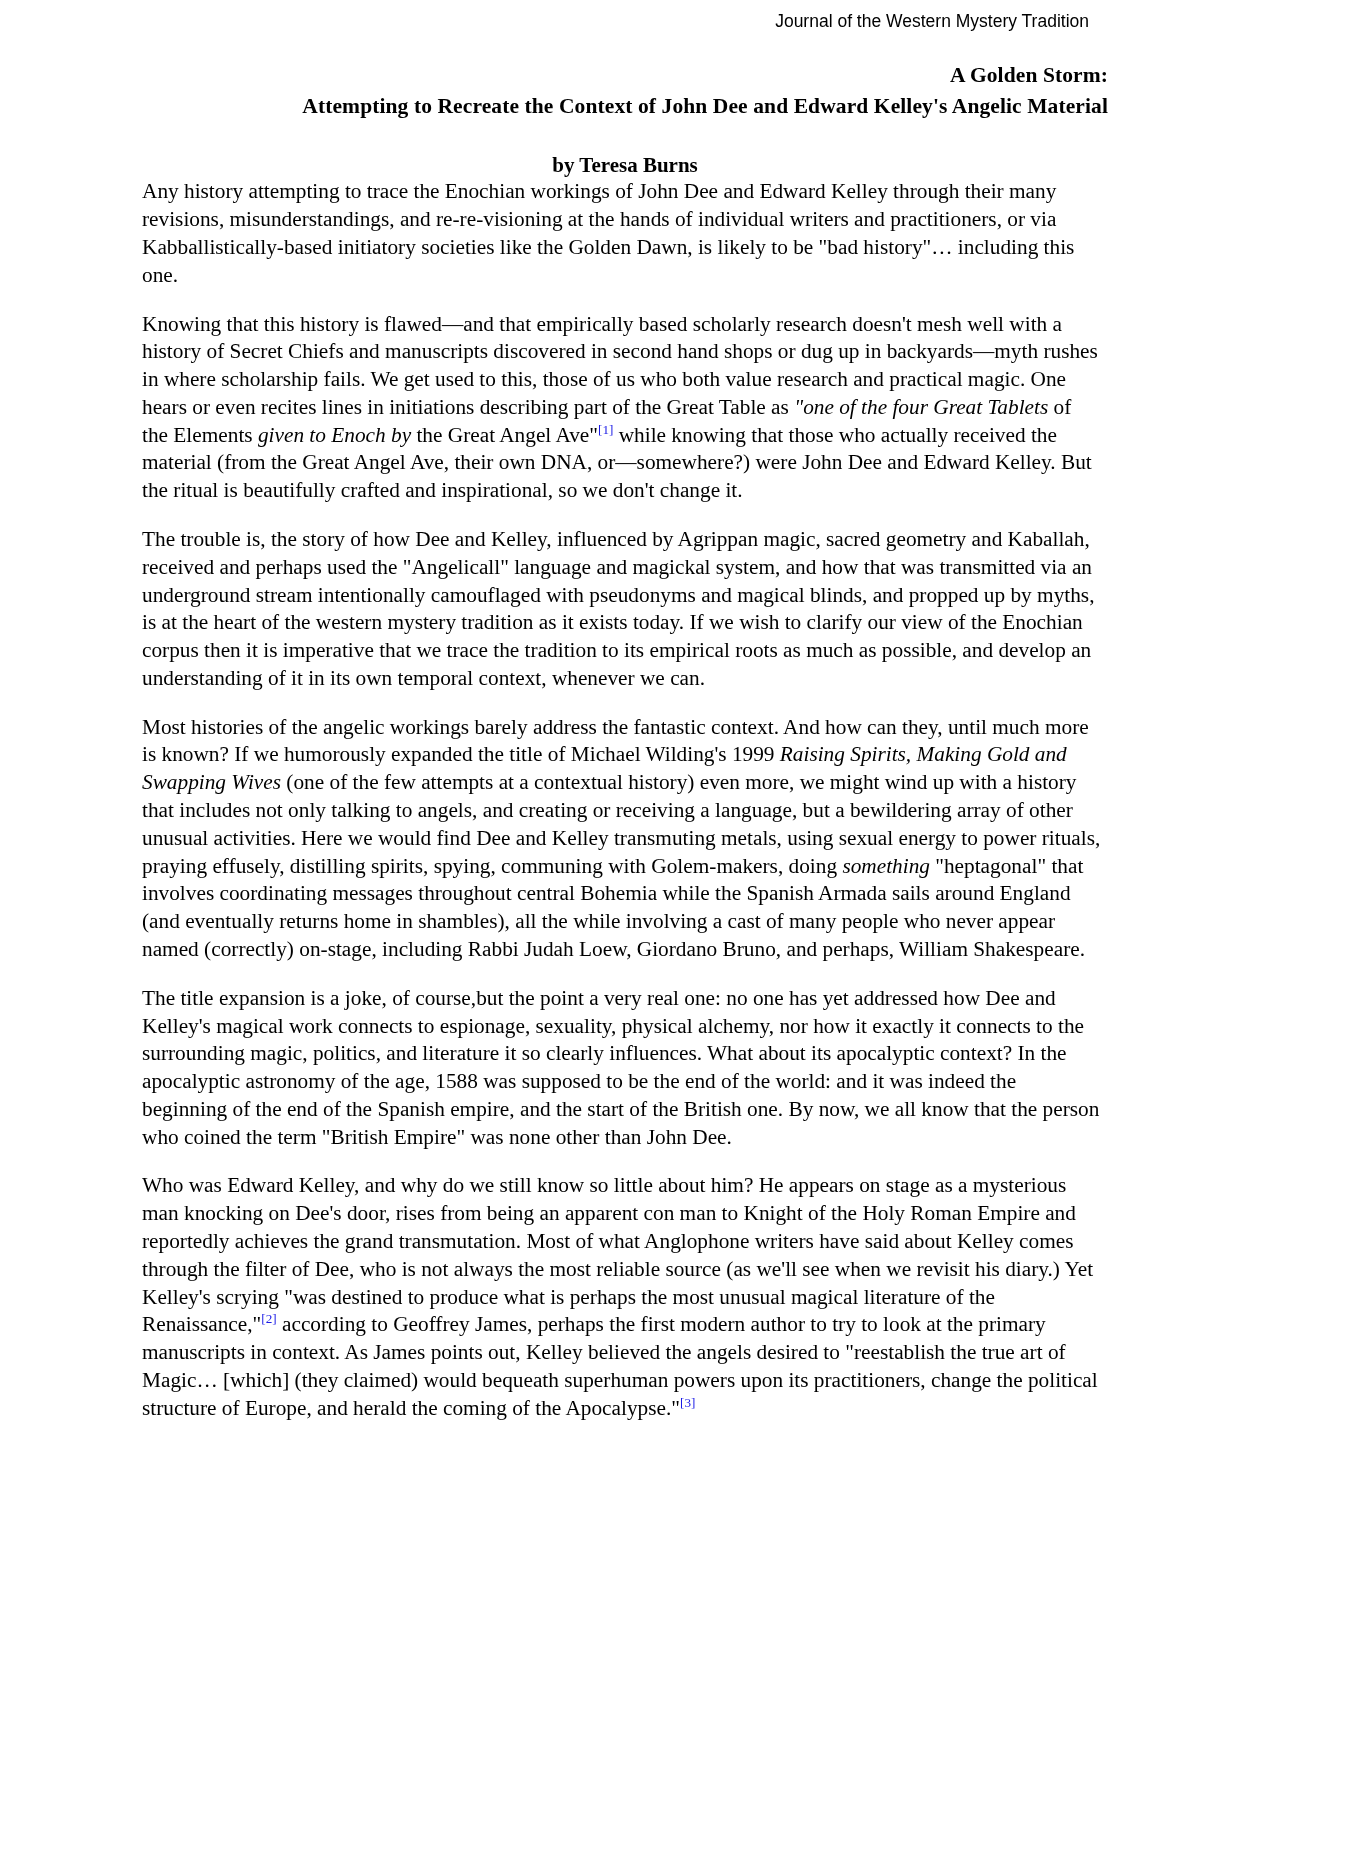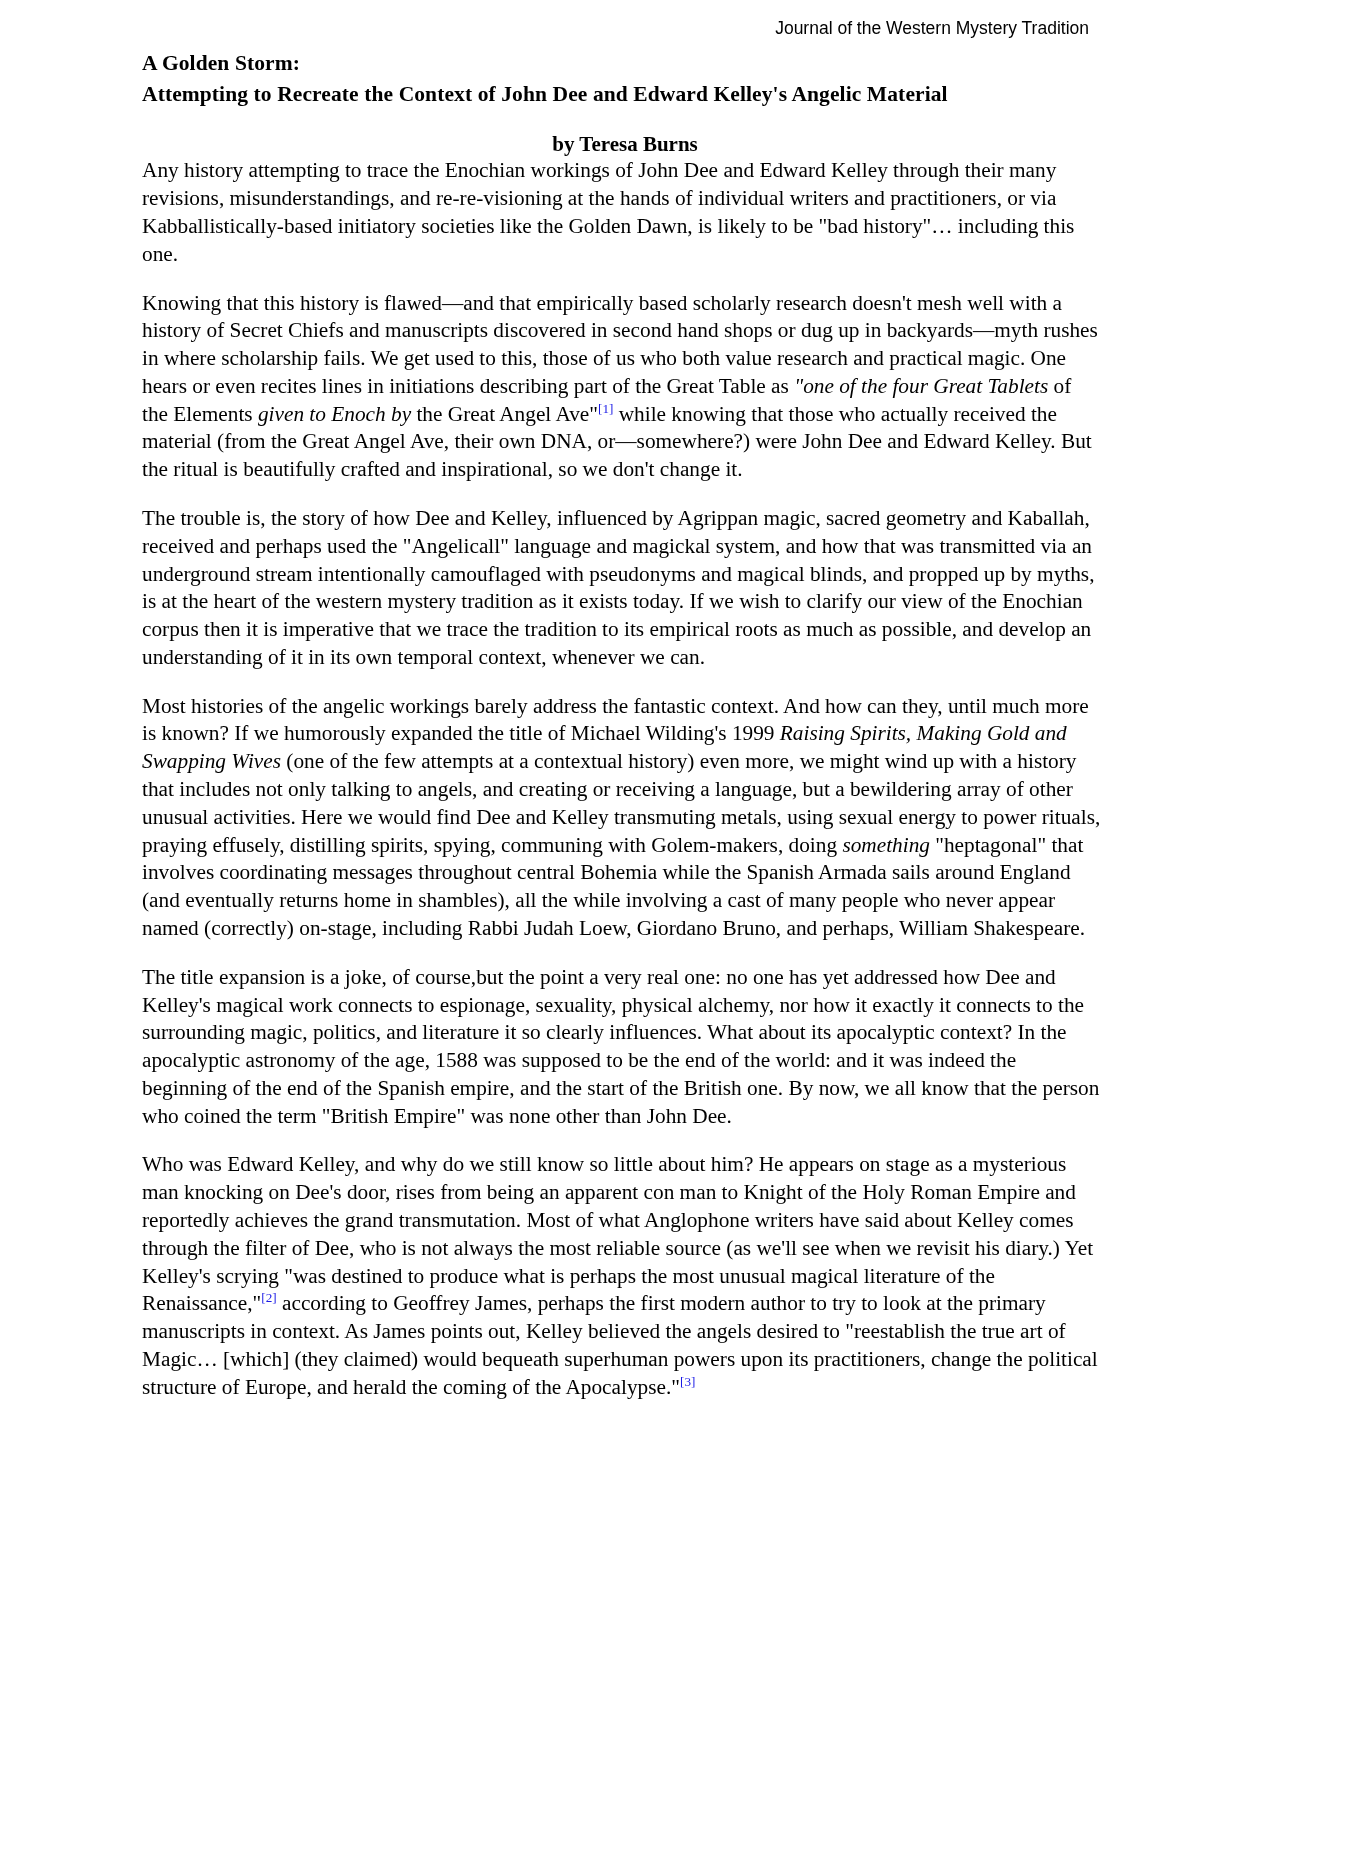--- a/index.html
+++ b/index.html
@@ -10,52 +10,52 @@
   body {
     width: 1360px;
     min-height: 1873px;
     font-family: "Liberation Serif", "DejaVu Serif", serif;
     color: #000000;
   }
   .page {
     width: 1228px;
     min-height: 1873px;
     box-sizing: border-box;
-    padding: 16px 120px 20px 142px;
+    padding: 9px 120px 20px 142px;
     position: relative;
   }
   .journal-header {
     font-family: "Liberation Sans", "DejaVu Sans", sans-serif;
     font-size: 17.5px;
     line-height: 1.45;
     text-align: right;
     color: #000000;
     margin: 0 0 0 0;
     padding-right: 19px;
   }
   .journal-header div {
     white-space: nowrap;
   }
   .title-block {
-    text-align: left;
-    margin-top: 7px;
+    text-align: right;
+    margin-top: 26px;
   }
   .title-line {
     font-family: "Liberation Serif", "DejaVu Serif", serif;
     font-weight: bold;
     font-size: 21.5px;
     line-height: 1.42;
     letter-spacing: 0.1px;
   }
   .byline {
     text-align: center;
     font-family: "Liberation Serif", "DejaVu Serif", serif;
     font-weight: bold;
     font-size: 21px;
-    margin-top: 23px;
+    margin-top: 32px;
   }
   .body-copy {
   }
   p.para {
     font-size: 21.3px;
     line-height: 1.305;
     margin: 0 0 21px 0;
     text-align: left;
     text-indent: 0;
     padding-right: 6px;

